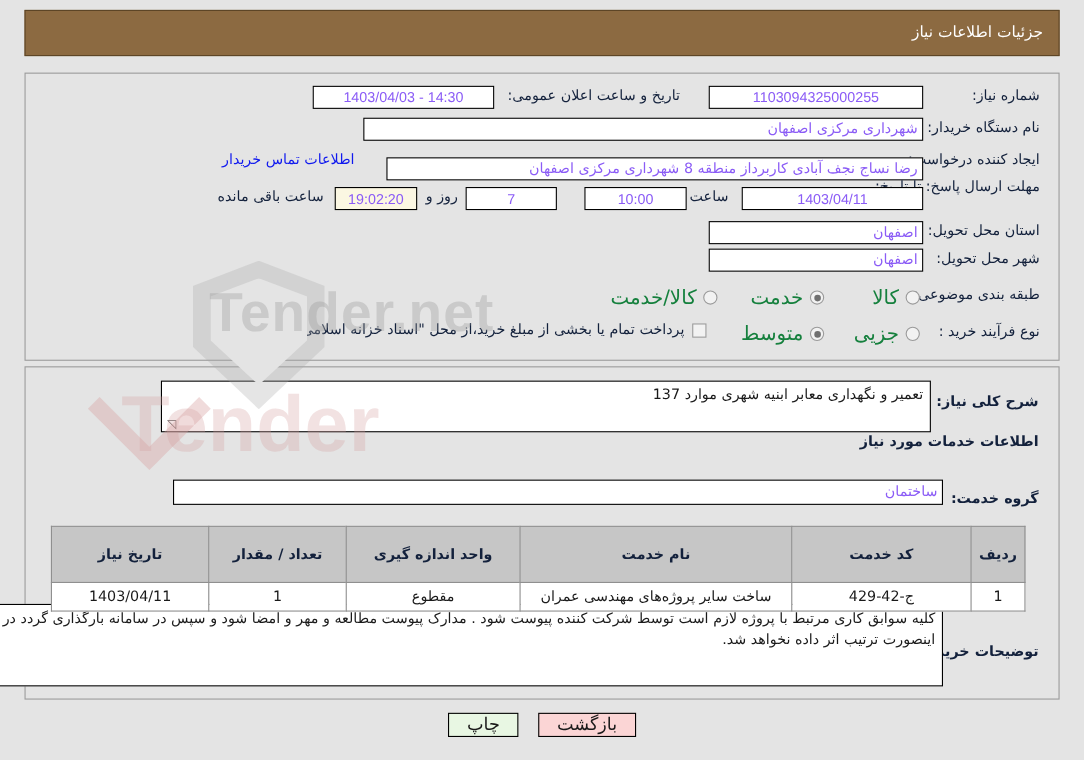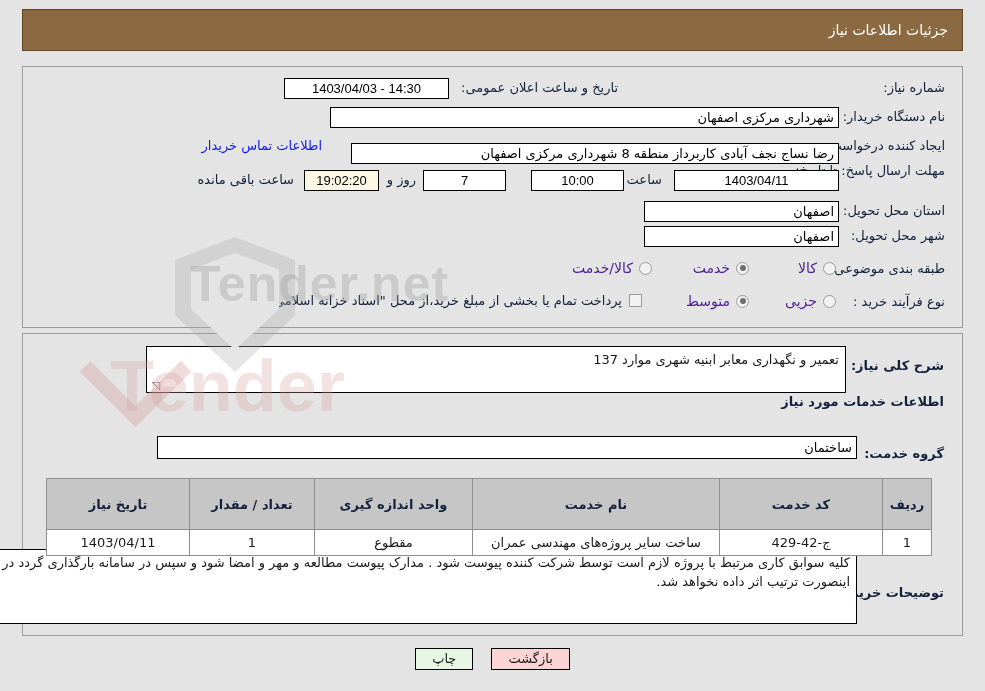--- a/index.html
+++ b/index.html
@@ -123,21 +123,21 @@
   .lbl-bold { font-weight: bold; }
 
   .box {
     box-sizing: border-box;
     border: 1px solid #000;
     background: #ffffff;
     height: 21px;
     line-height: 19px;
     font-size: 13px;
     padding: 0 4px;
-    color: #000000;
+    color: #8b5cf6;
     overflow: hidden;
     text-align: right;
   }
   .box.ltr { direction: ltr; text-align: center; font-family: "Liberation Sans", sans-serif; }
   .box.amber { background: #fbf7e2; }
 
   .link {
     color: #1019ef;
     font-size: 13px;
     cursor: pointer;
@@ -157,21 +157,21 @@
     flex: none;
   }
   .radio.on::after {
     content: "";
     position: absolute;
     left: 2.5px; top: 2.5px;
     width: 6px; height: 6px;
     border-radius: 50%;
     background: #6f6f6f;
   }
-  .radio-label { font-size: 14px; color: #4c1d95; margin-left: 25px; }
+  .radio-label { font-size: 18px; color: #15803d; margin-left: 25px; }
 
   .chk {
     width: 13px; height: 13px;
     border: 1px solid #9a9a9a;
     background: #f2f2f2;
     box-sizing: border-box;
     display: inline-block;
     flex: none;
   }
 
@@ -226,21 +226,21 @@
     text-align: center;
     color: #1a1a1a;
   }
 
   
   .btn {
     box-sizing: border-box;
     border: 1px solid #000;
     height: 22px;
     line-height: 20px;
-    font-size: 13px;
+    font-size: 16px;
     padding: 0 16px;
     cursor: pointer;
     text-align: center;
     color: #1a1a1a;
   }
   .btn-back  { background: #fbd5d5; }
   .btn-print { background: #e8f7e3; }
 
   .footer-bar {
     position: absolute;
@@ -265,20 +265,21 @@
 
 <div class="page-header">
   <span class="title">جزئیات اطلاعات نیاز</span>
 </div>
 
 <div class="panel" id="panel-top">
 
   <div class="row" style="top:13px; right:17px;">
     <span class="lbl">شماره نیاز:</span>
   </div>
+  <div class="box ltr" style="position:absolute; top:11px; right:123px; width:195px;">1103094325000255</div>
 
   <div class="row" style="top:13px; right:344px;">
     <span class="lbl">تاریخ و ساعت اعلان عمومی:</span>
   </div>
   <div class="box ltr" style="position:absolute; top:11px; right:513px; width:165px;">1403/04/03 - 14:30</div>
 
   <div class="row" style="top:42px; right:17px;">
     <span class="lbl">نام دستگاه خریدار:</span>
   </div>
   <div class="box" style="position:absolute; top:40px; right:123px; width:509px;">شهرداری مرکزی اصفهان</div>

